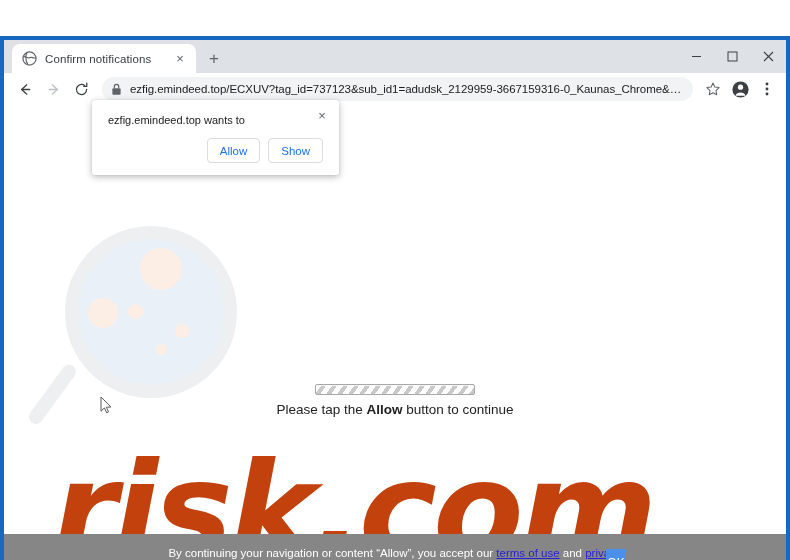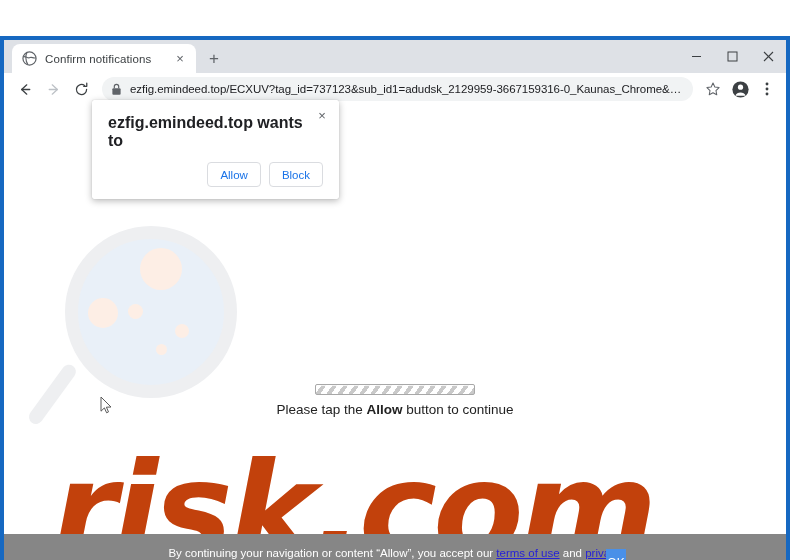--- a/index.html
+++ b/index.html
@@ -304,25 +304,24 @@
     position: absolute;
     right: 8px; top: 6px;
     width: 18px; height: 18px;
     display: flex; align-items: center; justify-content: center;
     color: #5f6368;
     font-size: 13px;
     line-height: 1;
     cursor: pointer;
   }
   .perm-title {
-    font-size: 16px;
+    font-size: 11px;
     color: #202124;
     margin-bottom: 12px;
     padding-right: 18px;
-    font-weight: bold;
   }
   .perm-row {
     display: flex;
     align-items: center;
     margin-bottom: 18px;
   }
   .perm-bell {
     width: 16px; height: 16px;
     flex: 0 0 16px;
     margin-right: 14px;
@@ -481,17 +480,17 @@
   </div>
 
   <div class="perm-bubble">
     <div class="perm-close">×</div>
 
     <div class="perm-title">ezfig.emindeed.top wants to</div>
 
 
     <div class="perm-actions">
       <button class="perm-btn">Allow</button>
-      <button class="perm-btn">Block</button>
+      <button class="perm-btn">Show</button>
     </div>
   </div>
 
 </div>
 
 </body></html>

